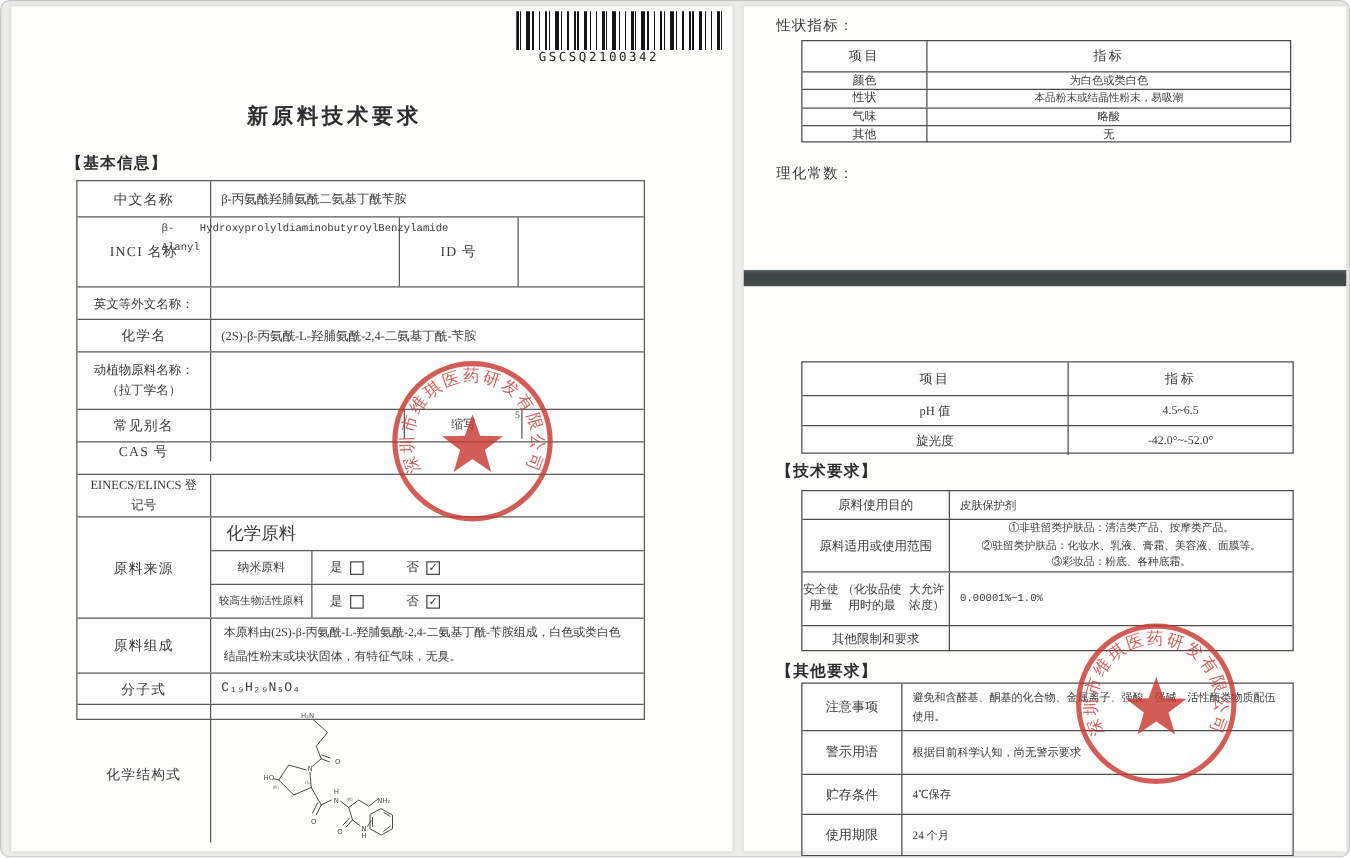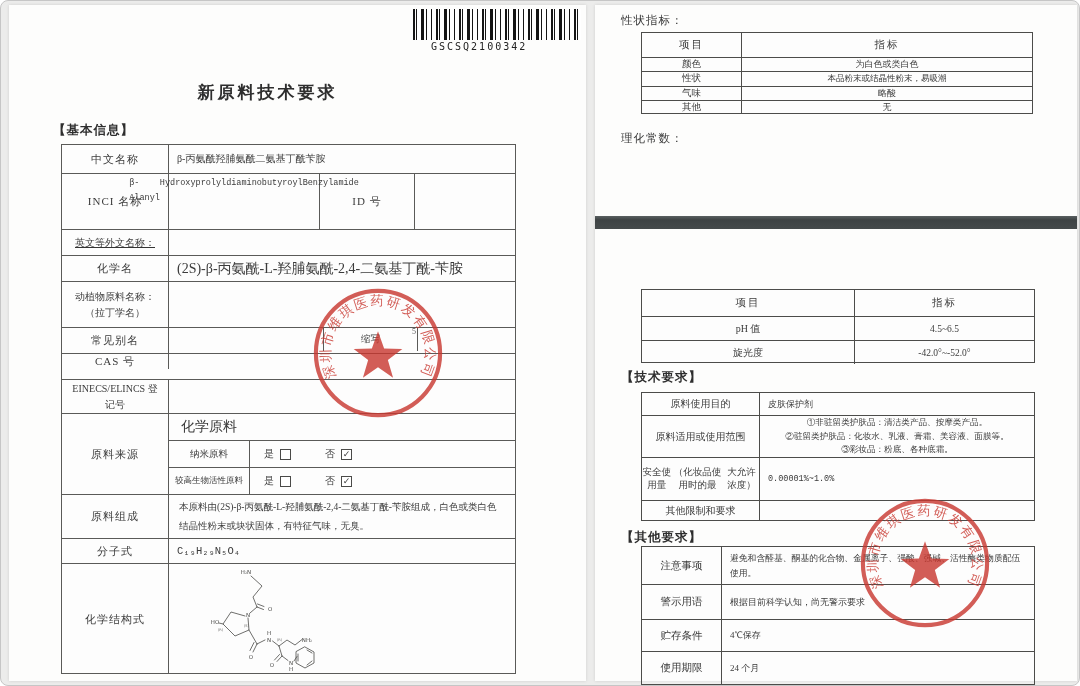--- a/index.html
+++ b/index.html
@@ -20,21 +20,21 @@
 
   
   .tbl{position:absolute;border:1.3px solid #5a5a58;box-sizing:border-box;background:rgba(255,255,255,.25);}
   .trow{display:flex;box-sizing:border-box;border-top:1px solid #5a5a58;align-items:stretch;}
   .trow:first-child{border-top:none;}
   .tcell{box-sizing:border-box;display:flex;align-items:center;}
   .lblc{justify-content:center;text-align:center;font-size:11px;color:#3b3b3b;letter-spacing:1px;border-right:1px solid #5a5a58;flex:none;}
   .valc{flex:1;padding:2px 8px;font-size:10px;color:#3b3b3b;}
 
   
-  #basic-tbl{left:52px;top:139px;width:455px;height:530px;}
+  #basic-tbl{left:52px;top:139px;width:455px;height:432px;}
   #basic-tbl .lblc{width:107px;}
   .mono{font-family:"Liberation Mono",monospace;}
   .inci-val{width:151px;flex:none;border-right:1px solid #5a5a58;font-size:8.5px;line-height:15px;display:flex;flex-direction:row;justify-content:center;padding:2px 4px;box-sizing:border-box;color:#3b3b3b;}
   .idc{width:95px;flex:none;border-right:1px solid #5a5a58;justify-content:center;font-size:11px;letter-spacing:1px;color:#3b3b3b;}
   .subrows{flex:1;display:flex;flex-direction:column;}
   .subrow{flex:1;display:flex;border-top:1px solid #5a5a58;align-items:center;}
   .subrow:first-child{border-top:none;}
   .sublbl{width:80px;flex:none;align-self:stretch;display:flex;align-items:center;justify-content:center;border-right:1px solid #5a5a58;font-size:8.5px;letter-spacing:0;color:#3b3b3b;}
   .yesno{display:flex;align-items:center;gap:6px;padding-left:14px;font-size:10px;color:#3b3b3b;}
   .cbx{display:inline-block;width:9px;height:9px;border:1px solid #4a4a48;line-height:8px;font-size:9px;text-align:center;color:#3b3b3b;background:#fff;}
@@ -99,28 +99,28 @@
         <div class="tcell lblc">INCI 名称</div>
         <div class="inci-val mono">
           <div>β-Alanyl</div>
           <div>Hydroxyprolyldiaminobutyroyl</div>
           <div>Benzylamide</div>
         </div>
         <div class="tcell idc">ID 号</div>
         <div class="tcell valc"></div>
       </div>
 
-      <div class="trow" style="height:26px;text-decoration:underline;">
+      <div class="trow" style="height:26px;">
         <div class="tcell lblc" style="font-size:10px;letter-spacing:0;">英文等外文名称：</div>
         <div class="tcell valc"></div>
       </div>
 
       <div class="trow" style="height:26px;">
         <div class="tcell lblc">化学名</div>
-        <div class="tcell valc" style="font-size:14px;">(2S)-β-丙氨酰-L-羟脯氨酰-2,4-二氨基丁酰-苄胺</div>
+        <div class="tcell valc" style="font-size:10px;">(2S)-β-丙氨酰-L-羟脯氨酰-2,4-二氨基丁酰-苄胺</div>
       </div>
 
       <div class="trow" style="height:46px;">
         <div class="tcell lblc two-line" style="font-size:10px;letter-spacing:0;">
           <div>动植物原料名称：</div>
           <div>（拉丁学名）</div>
         </div>
         <div class="tcell valc"></div>
       </div>
 

